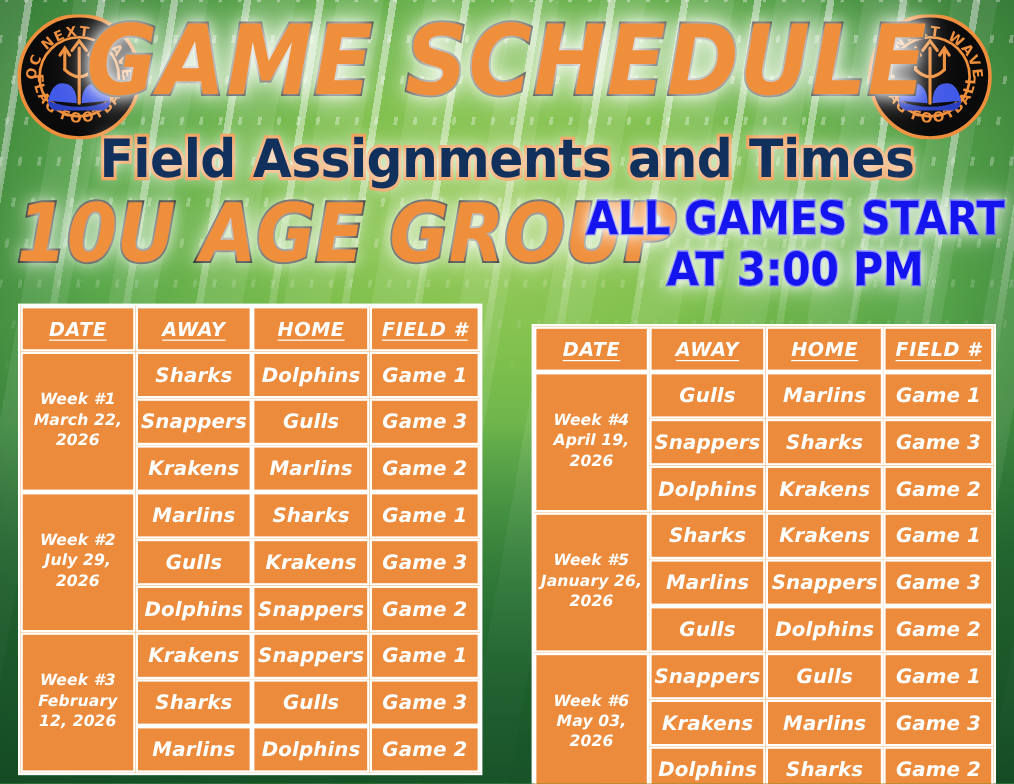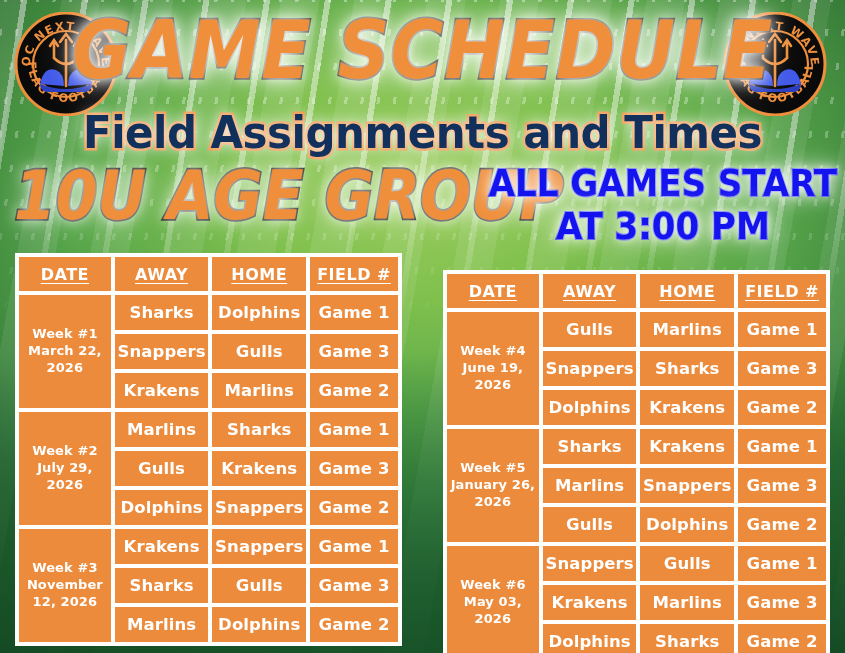--- a/index.html
+++ b/index.html
@@ -110,20 +110,21 @@
   }
   .starttime div{display:block;}
 
   
   .sched{
     position:absolute;
     border-collapse:separate;border-spacing:0;
     background:#eab308;
     table-layout:fixed;
     box-shadow:0 0 0 2px #fff;
+    font-style:italic;
   }
   .sched.left{left:17px;top:255px;width:383px;}
   .sched.right{left:445px;top:272px;width:383px;}
   .sched td,.sched th{
     background:#ec8b3c;
     color:#ffffff;
     text-align:center;
     vertical-align:middle;
     border:2px solid #ffffff;
     font-family:"DejaVu Sans", sans-serif;
@@ -271,21 +272,21 @@
           <td>Gulls</td>
           <td>Krakens</td>
           <td>Game 3</td>
         </tr>
         <tr>
           <td>Dolphins</td>
           <td>Snappers</td>
           <td>Game 2</td>
         </tr>
         <tr>
-          <td class="datecell" rowspan="3">Week #3 November 12, 2026</td>
+          <td class="datecell" rowspan="3">Week #3 February 12, 2026</td>
           <td>Krakens</td>
           <td>Snappers</td>
           <td>Game 1</td>
         </tr>
         <tr>
           <td>Sharks</td>
           <td>Gulls</td>
           <td>Game 3</td>
         </tr>
         <tr>
@@ -305,21 +306,21 @@
       <thead>
         <tr>
           <th>DATE</th>
           <th>AWAY</th>
           <th>HOME</th>
           <th>FIELD #</th>
         </tr>
       </thead>
       <tbody>
         <tr>
-          <td class="datecell" rowspan="3">Week #4 June 19, 2026</td>
+          <td class="datecell" rowspan="3">Week #4 April 19, 2026</td>
           <td>Gulls</td>
           <td>Marlins</td>
           <td>Game 1</td>
         </tr>
         <tr>
           <td>Snappers</td>
           <td>Sharks</td>
           <td>Game 3</td>
         </tr>
         <tr>

